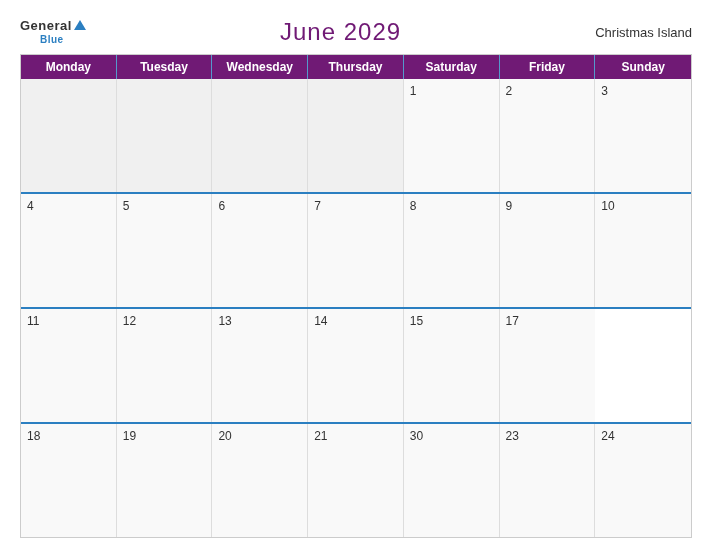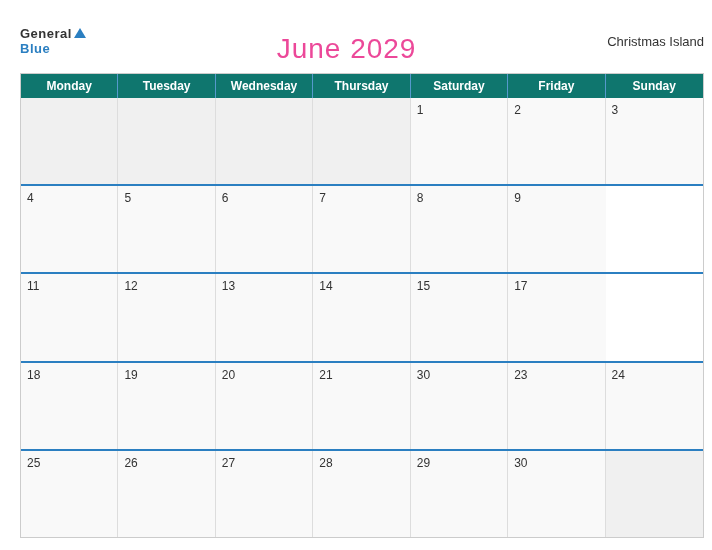--- a/index.html
+++ b/index.html
@@ -6,21 +6,21 @@
     body {
       width: 712px;
       height: 550px;
       background: #fff;
       font-family: Arial, Helvetica, sans-serif;
       overflow: hidden;
     }
     .page {
       width: 712px;
       height: 550px;
-      padding: 18px 8px 12px 20px;
+      padding: 18px 20px 12px 20px;
       display: flex;
       flex-direction: column;
     }
     .header {
       display: flex;
       align-items: center;
       justify-content: space-between;
       margin-bottom: 8px;
     }
     .logo {
@@ -28,59 +28,59 @@
       flex-direction: column;
       line-height: 1.1;
     }
     .logo-general {
       font-size: 13px;
       font-weight: bold;
       color: #333;
       letter-spacing: 0.5px;
     }
     .logo-blue {
-      font-size: 13px;
+      font-size: 10px;
       font-weight: bold;
       color: #2b7fc1;
       letter-spacing: 0.5px;
+      margin-left: 20px;
     }
     .logo-triangle {
       display: inline-block;
       width: 0;
       height: 0;
       border-left: 6px solid transparent;
       border-right: 6px solid transparent;
       border-bottom: 10px solid #2b7fc1;
       margin-left: 2px;
       vertical-align: middle;
       position: relative;
       top: -2px;
     }
     .title {
-      font-size: 28px;
+      font-size: 24px;
       font-weight: normal;
-      color: #ec4899;
+      color: #701a75;
       letter-spacing: 1px;
-      margin-top: 15px;
     }
     .location {
       font-size: 13px;
       color: #333;
       text-align: center;
     }
     .calendar {
       flex: 1;
       display: flex;
       flex-direction: column;
       border: 1px solid #ccc;
     }
     .cal-header {
       display: grid;
       grid-template-columns: repeat(7, 1fr);
-      background-color: #0f766e;
+      background-color: #701a75;
     }
     .cal-header-cell {
       color: #fff;
       font-size: 12px;
       font-weight: bold;
       text-align: center;
       padding: 5px 4px;
       border-right: 1px solid #5599cc;
     }
     .cal-header-cell:last-child {
@@ -159,20 +159,21 @@
         <div class="cal-cell"><span class="day-num">3</span></div>
       </div>
 
       <div class="cal-week">
         <div class="cal-cell"><span class="day-num">4</span></div>
         <div class="cal-cell"><span class="day-num">5</span></div>
         <div class="cal-cell"><span class="day-num">6</span></div>
         <div class="cal-cell"><span class="day-num">7</span></div>
         <div class="cal-cell"><span class="day-num">8</span></div>
         <div class="cal-cell"><span class="day-num">9</span></div>
+        <div class="cal-cell"><span class="day-num">10</span></div>
       </div>
 
       <div class="cal-week">
         <div class="cal-cell"><span class="day-num">11</span></div>
         <div class="cal-cell"><span class="day-num">12</span></div>
         <div class="cal-cell"><span class="day-num">13</span></div>
         <div class="cal-cell"><span class="day-num">14</span></div>
         <div class="cal-cell"><span class="day-num">15</span></div>
         <div class="cal-cell"><span class="day-num">17</span></div>
       </div>
@@ -180,24 +181,15 @@
       <div class="cal-week">
         <div class="cal-cell"><span class="day-num">18</span></div>
         <div class="cal-cell"><span class="day-num">19</span></div>
         <div class="cal-cell"><span class="day-num">20</span></div>
         <div class="cal-cell"><span class="day-num">21</span></div>
         <div class="cal-cell"><span class="day-num">30</span></div>
         <div class="cal-cell"><span class="day-num">23</span></div>
         <div class="cal-cell"><span class="day-num">24</span></div>
       </div>
 
-      <div class="cal-week">
-        <div class="cal-cell"><span class="day-num">25</span></div>
-        <div class="cal-cell"><span class="day-num">26</span></div>
-        <div class="cal-cell"><span class="day-num">27</span></div>
-        <div class="cal-cell"><span class="day-num">28</span></div>
-        <div class="cal-cell"><span class="day-num">29</span></div>
-        <div class="cal-cell"><span class="day-num">30</span></div>
-        <div class="cal-cell empty"></div>
-      </div>
     </div>
   </div>
 </div>
 
 </body></html>

